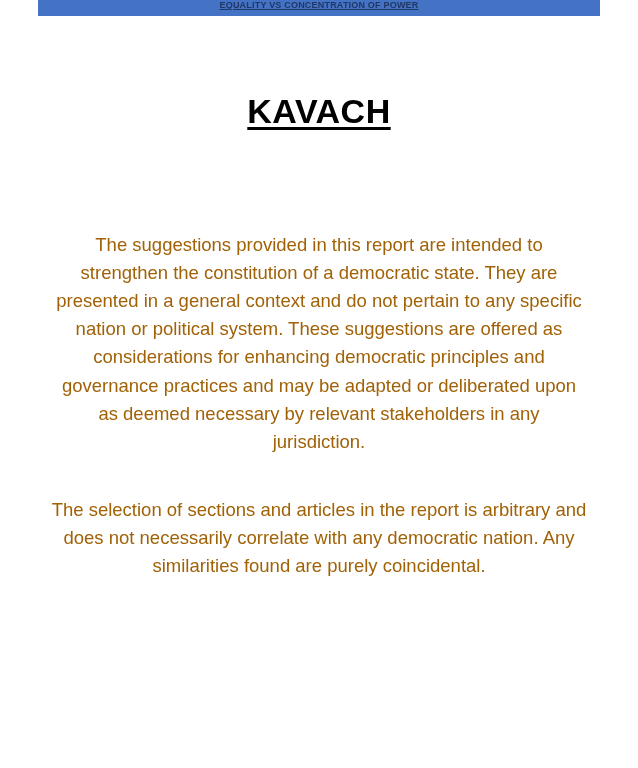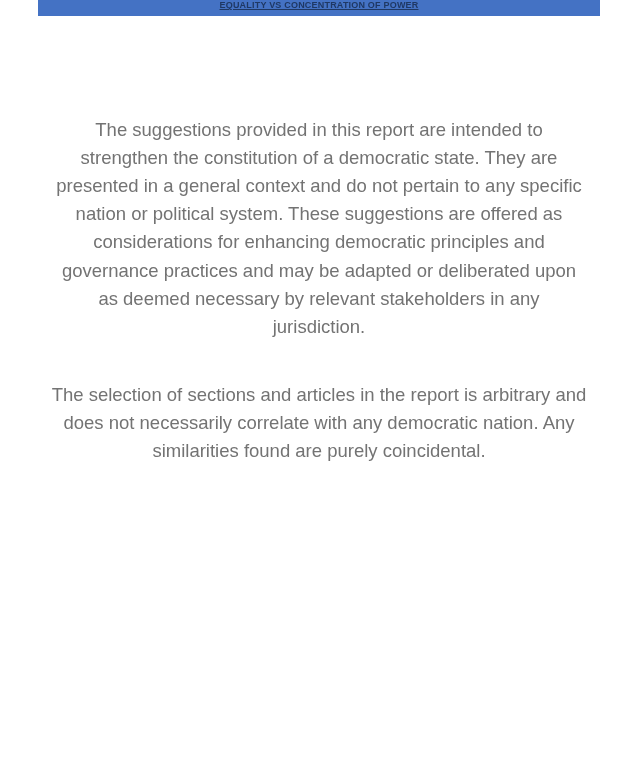--- a/index.html
+++ b/index.html
@@ -64,38 +64,39 @@
   .body-block {
     margin-top: 100px;
     padding: 0 12px;
   }
   .para {
     margin: 0 0 22px 0;
     text-align: center;
     font-family: "Liberation Sans", sans-serif;
     font-size: 18.5px;
     line-height: 1.52;
-    color: #737373;
+    color: #a16207;
   }
   .para:last-child {
     margin-bottom: 0;
     margin-top: 40px;
   }
 </style>
 </head>
 <body>
 
 <div class="page">
 
   <div class="header-band">
     <span class="header-band-text">EQUALITY VS CONCENTRATION OF POWER</span>
   </div>
 
   <div class="content">
 
+    <h1 class="doc-title">KAVACH</h1>
 
     <div class="body-block">
       <p class="para">The suggestions provided in this report are intended to strengthen the constitution of a democratic state. They are presented in a general context and do not pertain to any specific nation or political system. These suggestions are offered as considerations for enhancing democratic principles and governance practices and may be adapted or deliberated upon as deemed necessary by relevant stakeholders in any jurisdiction.</p>
       <p class="para">The selection of sections and articles in the report is arbitrary and does not necessarily correlate with any democratic nation. Any similarities found are purely coincidental.</p>
     </div>
 
   </div>
 </div>
 
 </body></html>

